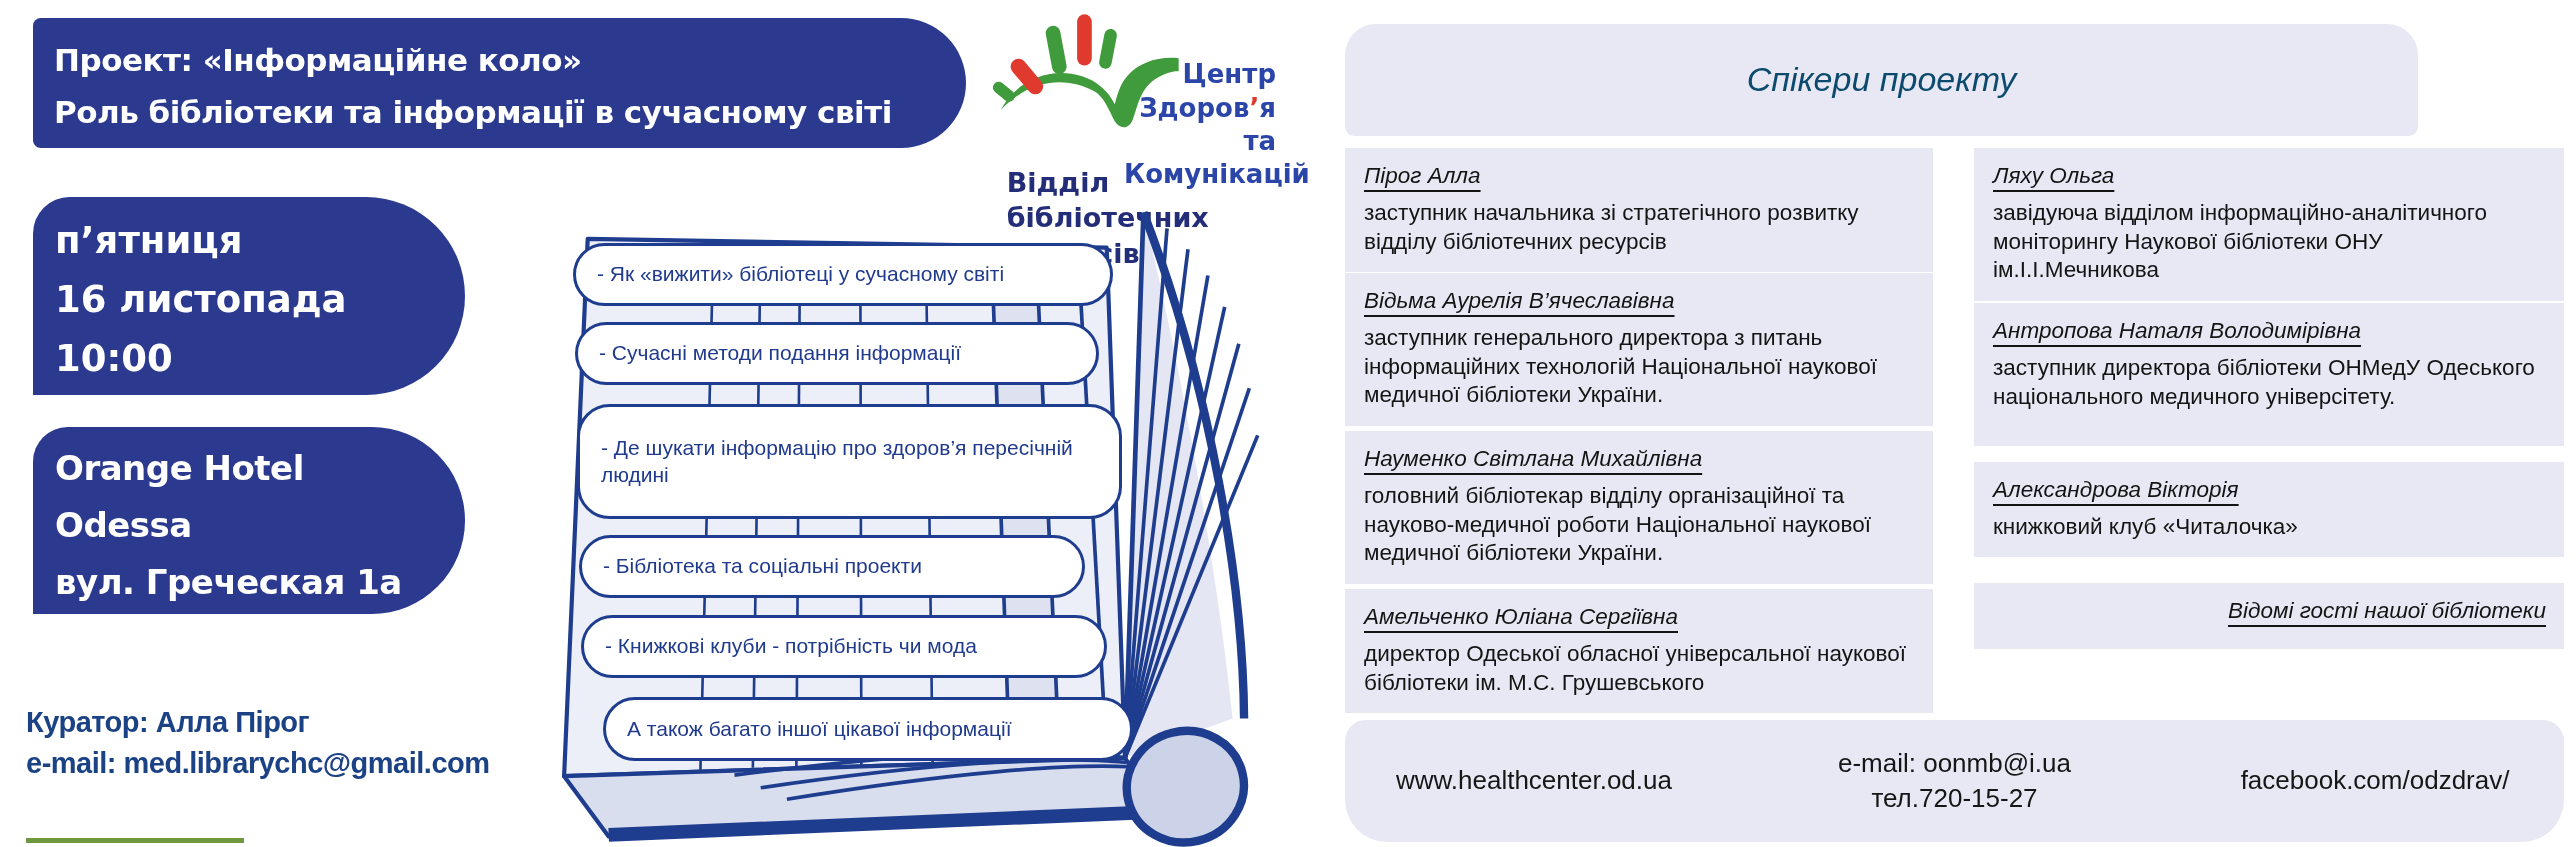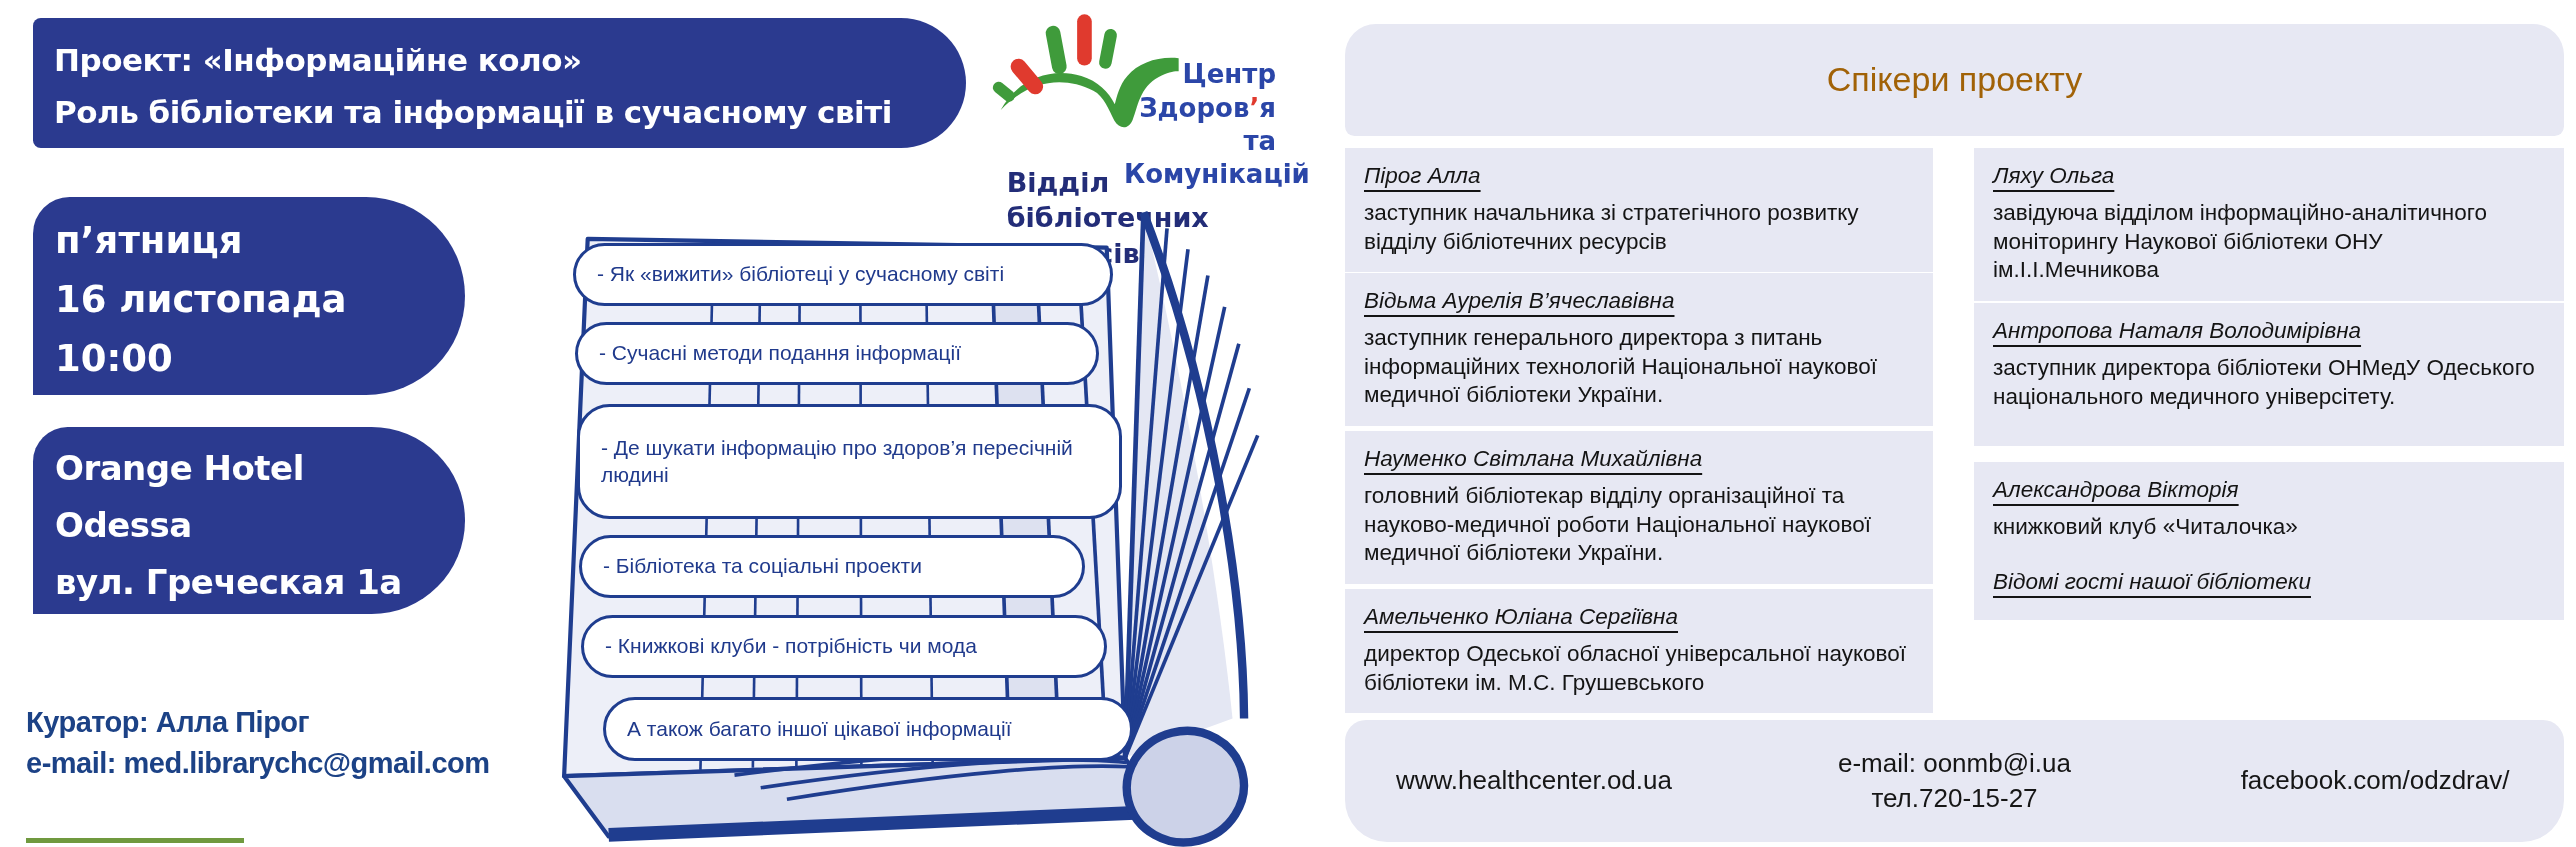--- a/index.html
+++ b/index.html
@@ -46,37 +46,37 @@
     font-family:"DejaVu Sans",sans-serif;font-weight:bold;color:var(--navy-txt);
     font-size:27px;line-height:1.3;}
 
   
   .book{position:absolute;left:535px;top:189px;width:745px;height:659px;z-index:1;}
   .bubble{position:absolute;z-index:3;background:#ffffff;border:3.7px solid var(--line);
     border-radius:32.5px;display:flex;align-items:center;box-sizing:border-box;
     color:#203a8c;font-size:21px;padding:0 14.7px 0 21px;line-height:1.25;}
 
   
-  .panel-header{position:absolute;left:1345px;top:23.6px;width:1219px;height:112px;
+  .panel-header{position:absolute;left:1345px;top:23.6px;width:1073px;height:112px;
     background:var(--lav);border-radius:31px 31px 9.4px 9.4px;display:flex;align-items:center;
-    justify-content:center;font-size:34px;color:#a16207;}
+    justify-content:center;font-size:34px;color:#0c4a6e;font-style:italic;}
   .speaker{position:absolute;background:var(--lav);box-sizing:border-box;
     padding:13.6px 18px 15.7px 19px;color:var(--ink);font-size:22.5px;line-height:1.28;}
   .speaker .name{font-style:italic;display:inline-block;margin-bottom:8.4px;
     text-decoration:underline;text-underline-offset:7.3px;text-decoration-thickness:1.6px;}
   .col-left{left:1345px;width:588px;}
   .col-right{left:1974px;width:590px;}
   .sp1{top:148px;min-height:108px;}
   .sp2{top:273px;min-height:143px;}
   .sp3{top:431px;min-height:143px;}
   .sp4{top:589px;min-height:112px;}
   .sp5{top:148px;min-height:142px;}
   .sp6{top:303px;min-height:143px;}
   .sp7{top:462px;min-height:80px;}
-  .sp8{top:554px;min-height:63px;}
+  .sp8{top:583px;min-height:63px;text-align:right;}
 
   .panel-footer{position:absolute;left:1345px;top:720px;width:1219px;height:122px;
     background:var(--lav);border-radius:21px 21px 42px 42px;display:grid;
     grid-template-columns:31% 38% 31%;align-items:center;color:#161616;font-size:26px;}
   .panel-footer .cell{text-align:center;line-height:1.35;}
 </style>
 </head>
 <body>
 
 <div class="canvas">

